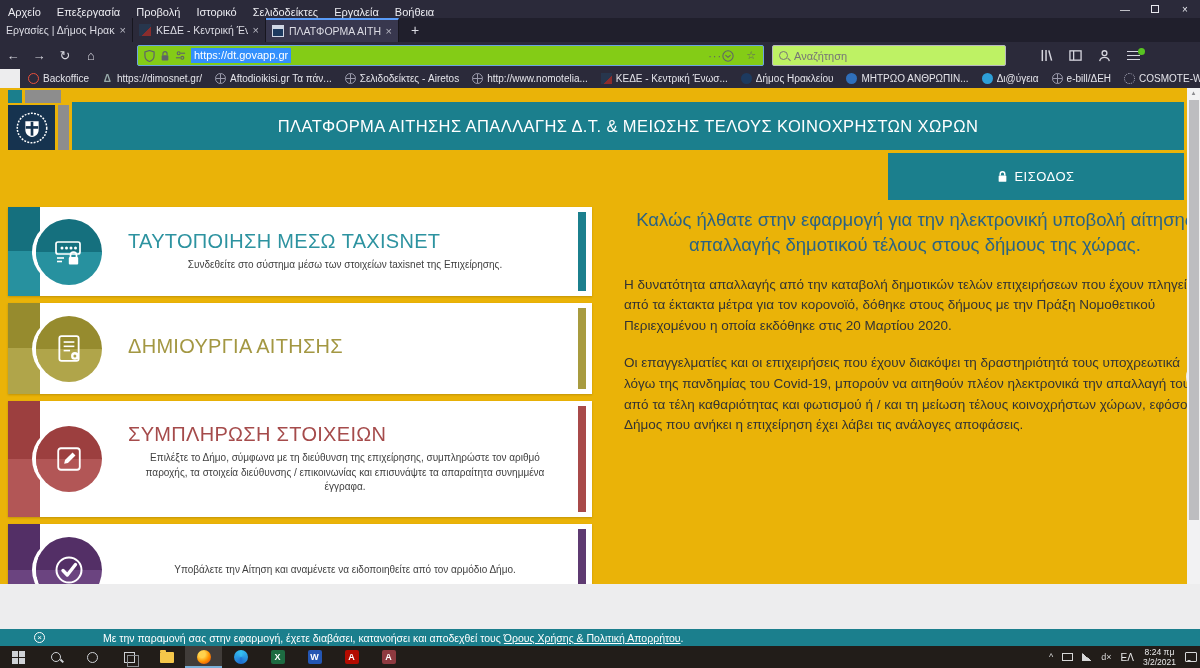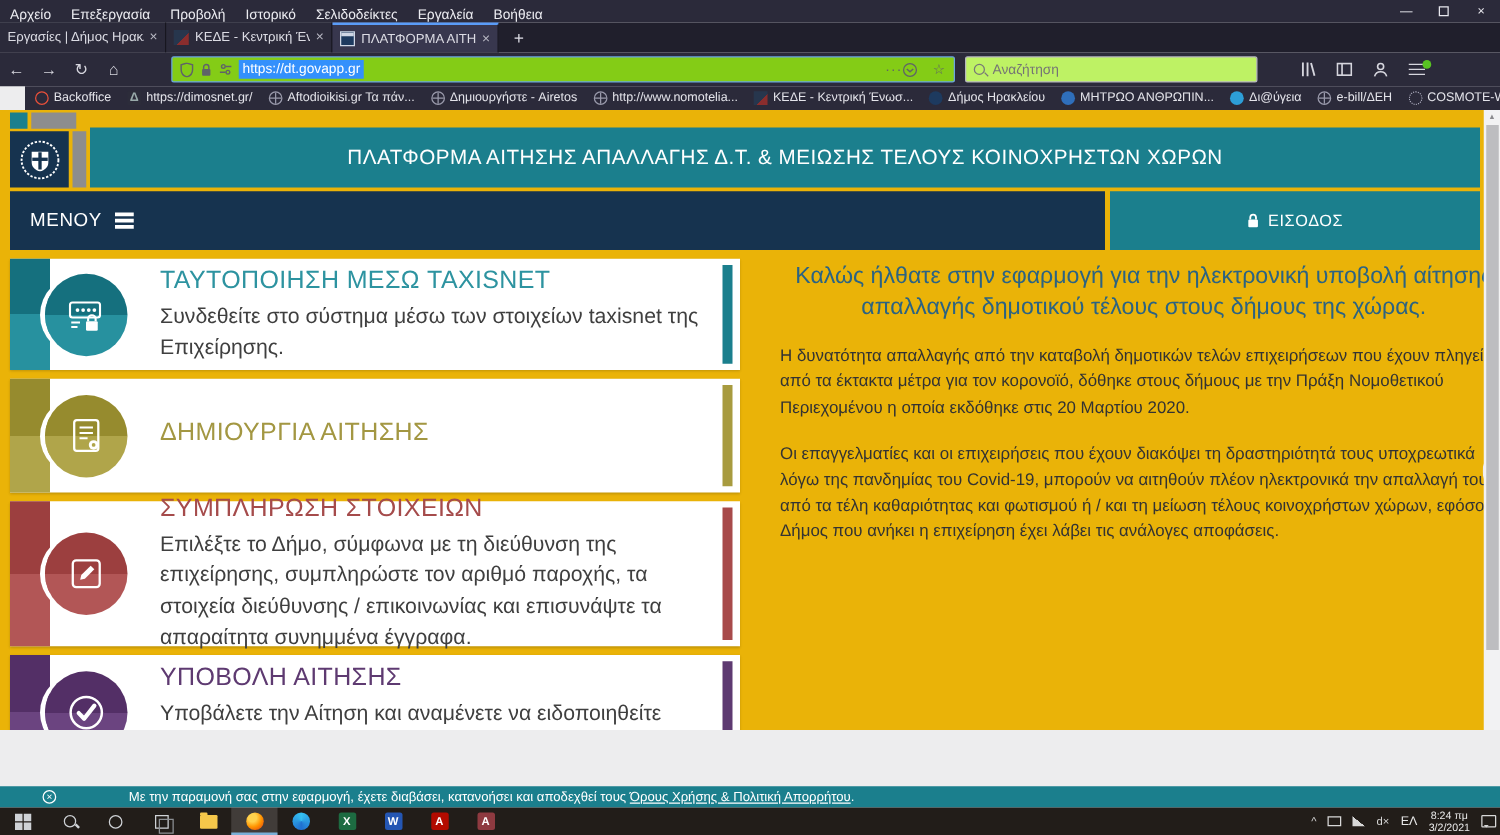--- a/index.html
+++ b/index.html
@@ -66,21 +66,21 @@
   .title-band h1 { color:#fff; font-size:16.5px; font-weight:400; letter-spacing:.4px; }
 
   .menu-band { position:absolute; left:8px; top:65px; width:876px; height:47px; background:#16334f; display:flex; align-items:center; padding-left:16px; color:#fff; }
   .menu-band .mlabel { font-size:15px; letter-spacing:.5px; margin-right:10px; }
   .bars { display:inline-flex; flex-direction:column; gap:2.5px; }
   .bars b { width:15px; height:2.5px; background:#fff; }
   .login-btn { position:absolute; left:888px; top:65px; width:296px; height:47px; display:flex; align-items:center; justify-content:center; gap:6px; color:#fff; font-size:13px; letter-spacing:.5px; cursor:pointer; }
 
   .card { position:absolute; left:8px; width:584px; background:#fff; box-shadow:0 1px 2px rgba(0,0,0,.18); display:flex; flex-direction:column; justify-content:center; padding:10px 30px 10px 120px; }
   .card h3 { font-weight:400; font-size:20px; margin-bottom:5px; letter-spacing:.3px; }
-  .card p { font-size:17px; color:#3f3f3f; line-height:1.45; }
+  .card p { font-size:10px; color:#3f3f3f; line-height:1.45;text-align:center; }
   .card .block { position:absolute; left:0; top:0; bottom:0; width:32px; }
   .card .disc { position:absolute; left:28px; top:50%; transform:translateY(-50%); width:66px; height:66px; border-radius:50%; box-shadow:-5px 0 0 -1px #fff; display:flex; align-items:center; justify-content:center; }
   .card .accentbar { position:absolute; right:6px; top:5px; bottom:5px; width:8px; }
   .c1 .block,.c1 .disc { background:linear-gradient(180deg,#15707e 50%,#27919f 50%); } .c1 h3 { color:#2d93a0; } .c1 .accentbar { background:#1b7f8d; }
   .c2 .block,.c2 .disc { background:linear-gradient(180deg,#968b2e 50%,#b0a54a 50%); } .c2 h3 { color:#a39742; } .c2 .accentbar { background:#a89b3f; }
   .c3 .block,.c3 .disc { background:linear-gradient(180deg,#9c3f3f 50%,#b25656 50%); } .c3 h3 { color:#a54b4b; } .c3 .accentbar { background:#a84a4a; }
   .c4 .block,.c4 .disc { background:linear-gradient(180deg,#532f66 50%,#6b4480 50%); } .c4 h3 { color:#5e3a71; } .c4 .accentbar { background:#5e3a71; }
   .card1 { top:119px; height:89px; } .card2 { top:215px; height:91px; } .card3 { top:313px; height:116px; } .card4 { top:436px; height:92px; }
 
   .welcome { position:absolute; left:624px; top:120px; width:582px; }
@@ -227,21 +227,21 @@
   <span class="bm">
       <span class="bicon bi-dimos">Δ</span>
       <span>https://dimosnet.gr/</span>
     </span>
   <span class="bm">
       <span class="bicon bi-globe"></span>
       <span>Aftodioikisi.gr Τα πάν...</span>
     </span>
   <span class="bm">
       <span class="bicon bi-globe"></span>
-      <span>Δημιουργήστε - Airetos</span>
+      <span>Σελιδοδείκτες - Airetos</span>
     </span>
   <span class="bm">
       <span class="bicon bi-globe"></span>
       <span>http://www.nomotelia...</span>
     </span>
   <span class="bm">
       <span class="bicon bi-kede"></span>
       <span>ΚΕΔΕ - Κεντρική Ένωσ...</span>
     </span>
   <span class="bm">
@@ -277,28 +277,20 @@
       <path d="M13 13h14v9c0 4-3 6.5-7 7.5-4-1-7-3.5-7-7.5Z" fill="#fff"></path>
       <rect x="18.6" y="13.5" width="2.8" height="14.5" fill="#16334f"></rect>
       <rect x="13.5" y="18" width="13" height="2.8" fill="#16334f"></rect>
     </svg>
   </div>
   <span class="decor-vbar"></span>
   <div class="title-band teal">
     <h1>ΠΛΑΤΦΟΡΜΑ ΑΙΤΗΣΗΣ ΑΠΑΛΛΑΓΗΣ Δ.Τ. &amp; ΜΕΙΩΣΗΣ ΤΕΛΟΥΣ ΚΟΙΝΟΧΡΗΣΤΩΝ ΧΩΡΩΝ</h1>
   </div>
 
-  <div class="menu-band">
-    <span class="mlabel">MENOY</span>
-    <span class="bars">
-        <b></b>
-        <b></b>
-        <b></b>
-      </span>
-  </div>
   <div class="login-btn teal">
     <svg width="11" height="13" viewBox="0 0 12 14">
         <path d="M3.5 6V4.2a2.5 2.5 0 0 1 5 0V6" fill="none" stroke="#fff" stroke-width="1.6"></path>
         <rect x="1.8" y="6" width="8.4" height="6.8" rx="1" fill="#fff"></rect>
       </svg>
     <span>ΕΙΣΟΔΟΣ</span>
   </div>
 
   <div class="card card1 c1">
     <span class="block"></span>
@@ -350,21 +342,20 @@
   </div>
 
   <div class="card card4 c4">
     <span class="block"></span>
     <span class="disc">
       <svg width="30" height="30" viewBox="0 0 30 30">
           <circle cx="15" cy="15" r="12.5" fill="none" stroke="#fff" stroke-width="2"></circle>
           <path d="M9 15.5l4.3 4.5L21.5 9.5" fill="none" stroke="#fff" stroke-width="3.4" stroke-linecap="round" stroke-linejoin="round"></path>
         </svg>
     </span>
-    <h3>ΥΠΟΒΟΛΗ ΑΙΤΗΣΗΣ</h3>
     <p>Υποβάλετε την Αίτηση και αναμένετε να ειδοποιηθείτε από τον αρμόδιο Δήμο.</p>
     <span class="accentbar"></span>
   </div>
 
   <div class="welcome">
     <h2>Καλώς ήλθατε στην εφαρμογή για την ηλεκτρονική υποβολή αίτησης απαλλαγής δημοτικού τέλους στους δήμους της χώρας.</h2>
     <p>Η δυνατότητα απαλλαγής από την καταβολή δημοτικών τελών επιχειρήσεων που έχουν πληγεί από τα έκτακτα μέτρα για τον κορονοϊό, δόθηκε στους δήμους με την Πράξη Νομοθετικού Περιεχομένου η οποία εκδόθηκε στις 20 Μαρτίου 2020.</p>
     <p>Οι επαγγελματίες και οι επιχειρήσεις που έχουν διακόψει τη δραστηριότητά τους υποχρεωτικά λόγω της πανδημίας του Covid-19, μπορούν να αιτηθούν πλέον ηλεκτρονικά την απαλλαγή τους από τα τέλη καθαριότητας και φωτισμού ή / και τη μείωση τέλους κοινοχρήστων χώρων, εφόσον ο Δήμος που ανήκει η επιχείρηση έχει λάβει τις ανάλογες αποφάσεις.</p>
   </div>
 

